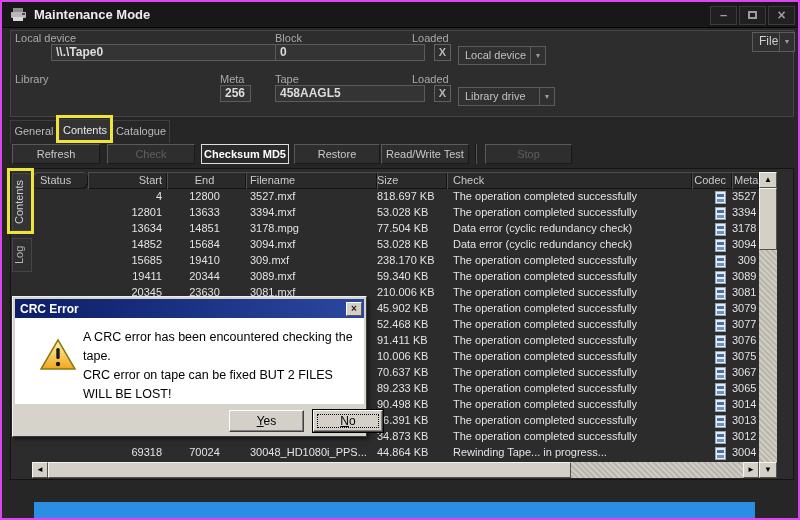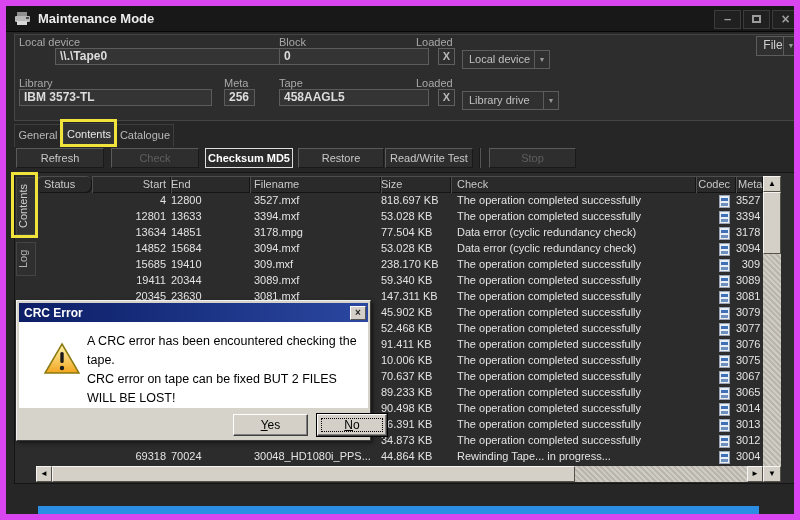--- a/index.html
+++ b/index.html
@@ -1,17 +1,17 @@
 <!DOCTYPE html>
 <html><head>
 <meta charset="utf-8">
 <style>
   * { margin:0; padding:0; box-sizing:border-box; }
   body { background:#000; font-family:"Liberation Sans", sans-serif; }
-  .window { position:relative; width:800px; height:520px; background:#262626; overflow:hidden; border:6px solid #d946ef; }
+  .window { position:relative; width:800px; height:520px; background:#262626; overflow:hidden; border:2px solid #d946ef; }
 
   
   .titlebar { position:absolute; left:0; top:0; width:800px; height:26px; background:#181818; border-bottom:1px solid #070707; }
   .app-icon { position:absolute; left:8px; top:6px; }
   .title-text { position:absolute; left:32px; top:5px; font-size:13px; font-weight:bold; color:#ededed; }
   .winbtn { position:absolute; top:4px; width:27px; height:19px; background:#202020; border:1px solid #3c3c3c; color:#9c9c9c; text-align:center; line-height:16px; font-size:13px; font-weight:bold; }
   .winbtn.min { left:708px; }
   .winbtn.max { left:737px; }
   .winbtn.max span { display:inline-block; width:9px; height:8px; border:2px solid #9c9c9c; margin-top:4px; }
   .winbtn.close { left:766px; font-size:14px; }
@@ -40,21 +40,21 @@
   .table-frame { position:absolute; left:8px; top:166px; width:784px; height:312px; background:#2c2c2c; border:1px solid #141414; }
   .side-tab { position:absolute; width:20px; background:#2f2f2f; border:1px solid #454545; color:#b5b5b5; font-size:11px; writing-mode:vertical-rl; transform:rotate(180deg); text-align:center; }
 
   .thead { position:absolute; left:30px; top:170px; width:727px; height:17px; display:flex; background:#2a2a2a; color:#c9c9c9; font-size:11px; z-index:2; }
   .thcell { height:17px; line-height:16px; box-shadow:inset 1px 1px 0 #4e4e4e, inset -1px -1px 0 #141414; white-space:nowrap; overflow:hidden; }
   .tbody { position:absolute; left:30px; top:187px; width:727px; height:273px; overflow:hidden; }
   .trow { display:flex; height:16px; color:#e3e3e3; font-size:11px; }
   .tcell { height:16px; line-height:15px; white-space:nowrap; overflow:hidden; }
   .c-status { width:56px; padding-left:8px; }
   .c-start { width:79px; text-align:right; padding-right:5px; }
-  .c-end { width:79px; text-align:left; padding-right:4px; }
+  .c-end { width:79px; text-align:center; padding-right:4px; }
   .c-filename { width:131px; padding-left:4px; }
   .c-size { width:70px; text-align:left; padding-right:4px; }
   .c-check { width:245px; padding-left:6px; }
   .c-codec { width:40px; text-align:right; padding-right:6px; }
   .c-meta { width:27px; text-align:right; padding-right:3px; }
   .thcell.c-status { padding-left:8px;border-radius:6px; }
   .thcell.c-codec { text-align:right; }
   .thcell.c-meta { padding-left:2px; text-align:left; }
 
   .doc-icon { display:inline-block; position:relative; width:11px; height:13px; background:#e9eef5; border:1px solid #9aa4b5; vertical-align:middle; }
@@ -116,26 +116,25 @@
 
   <span class="flabel" style="left:410px; top:30px;">Loaded</span>
   <div class="xbtn" style="left:432px; top:42px;">X</div>
 
   <div class="dropdown" style="left:456px; top:44px; width:88px;">
     <span class="dd-label">Local device</span>
     <span class="dd-arrow">▼</span>
   </div>
 
   <div class="dropdown" style="left:750px; top:30px; width:43px; height:20px;">
-    <span class="dd-label" style="font-size:12px; color:#d0d0d0;text-align:center;">File</span>
+    <span class="dd-label" style="font-size:12px; color:#d0d0d0;">File</span>
     <span class="dd-arrow">▼</span>
   </div>
 
   <span class="flabel" style="left:13px; top:71px;">Library</span>
-  <div class="field" style="left:13px; top:83px; width:193px;">IBM 3573-TL</div>
 
   <span class="flabel" style="left:218px; top:71px;">Meta</span>
   <div class="field" style="left:218px; top:83px; width:31px;">256</div>
 
   <span class="flabel" style="left:273px; top:71px;">Tape</span>
   <div class="field" style="left:273px; top:83px; width:150px;">458AAGL5</div>
 
   <span class="flabel" style="left:410px; top:71px;">Loaded</span>
   <div class="xbtn" style="left:432px; top:83px;">X</div>
 
@@ -233,21 +232,21 @@
         <div class="tcell c-size">59.340 KB</div>
         <div class="tcell c-check">The operation completed successfully</div>
         <div class="tcell c-codec"><span class="doc-icon"><i></i><b></b></span></div>
         <div class="tcell c-meta">3089</div>
       </div>
       <div class="trow">
         <div class="tcell c-status"></div>
         <div class="tcell c-start">20345</div>
         <div class="tcell c-end">23630</div>
         <div class="tcell c-filename">3081.mxf</div>
-        <div class="tcell c-size">147.311 KB</div>
+        <div class="tcell c-size">210.006 KB</div>
         <div class="tcell c-check">The operation completed successfully</div>
         <div class="tcell c-codec"><span class="doc-icon"><i></i><b></b></span></div>
         <div class="tcell c-meta">3081</div>
       </div>
       <div class="trow">
         <div class="tcell c-status"></div>
         <div class="tcell c-start"></div>
         <div class="tcell c-end"></div>
         <div class="tcell c-filename"></div>
         <div class="tcell c-size">45.902 KB</div>

